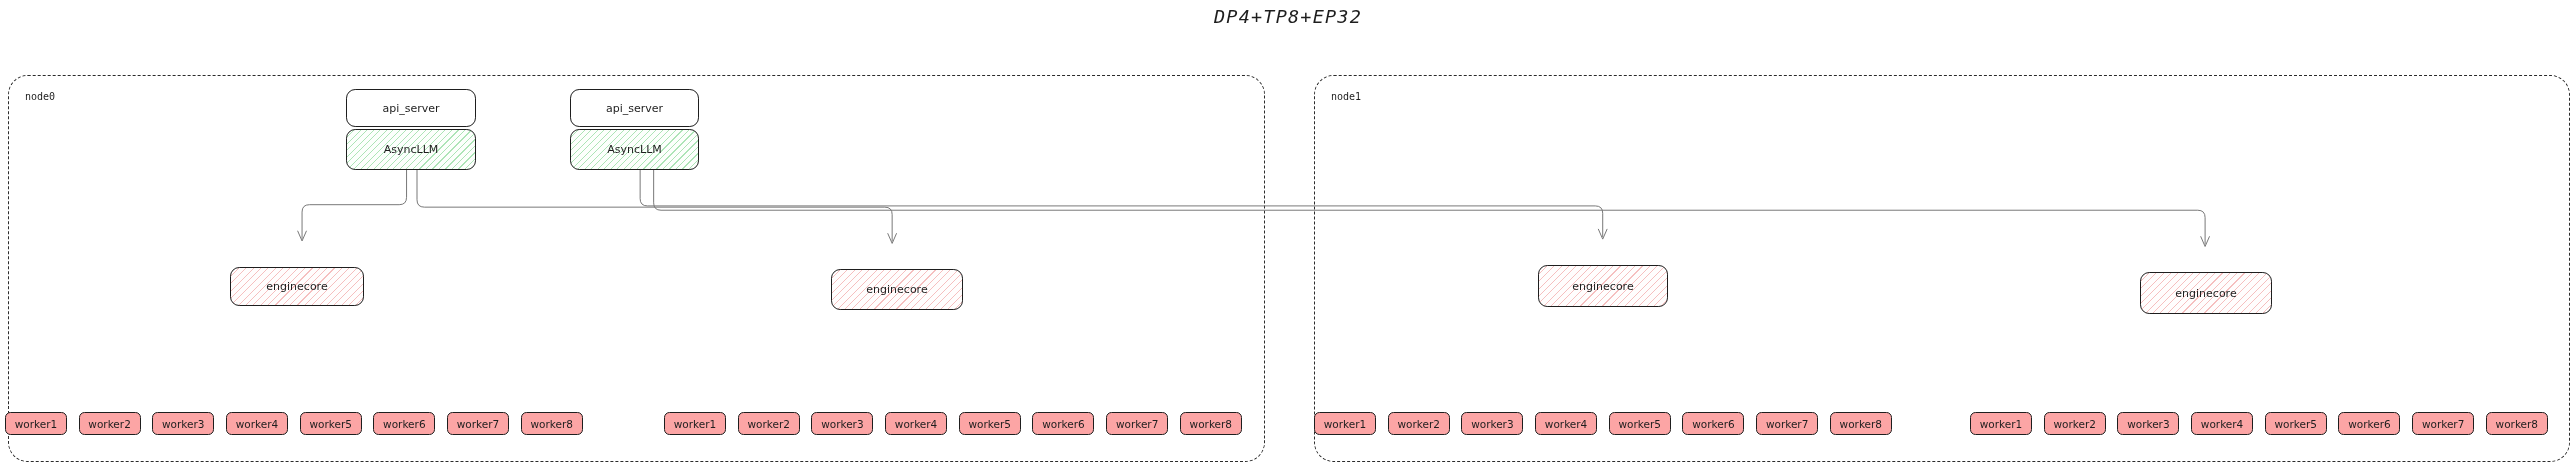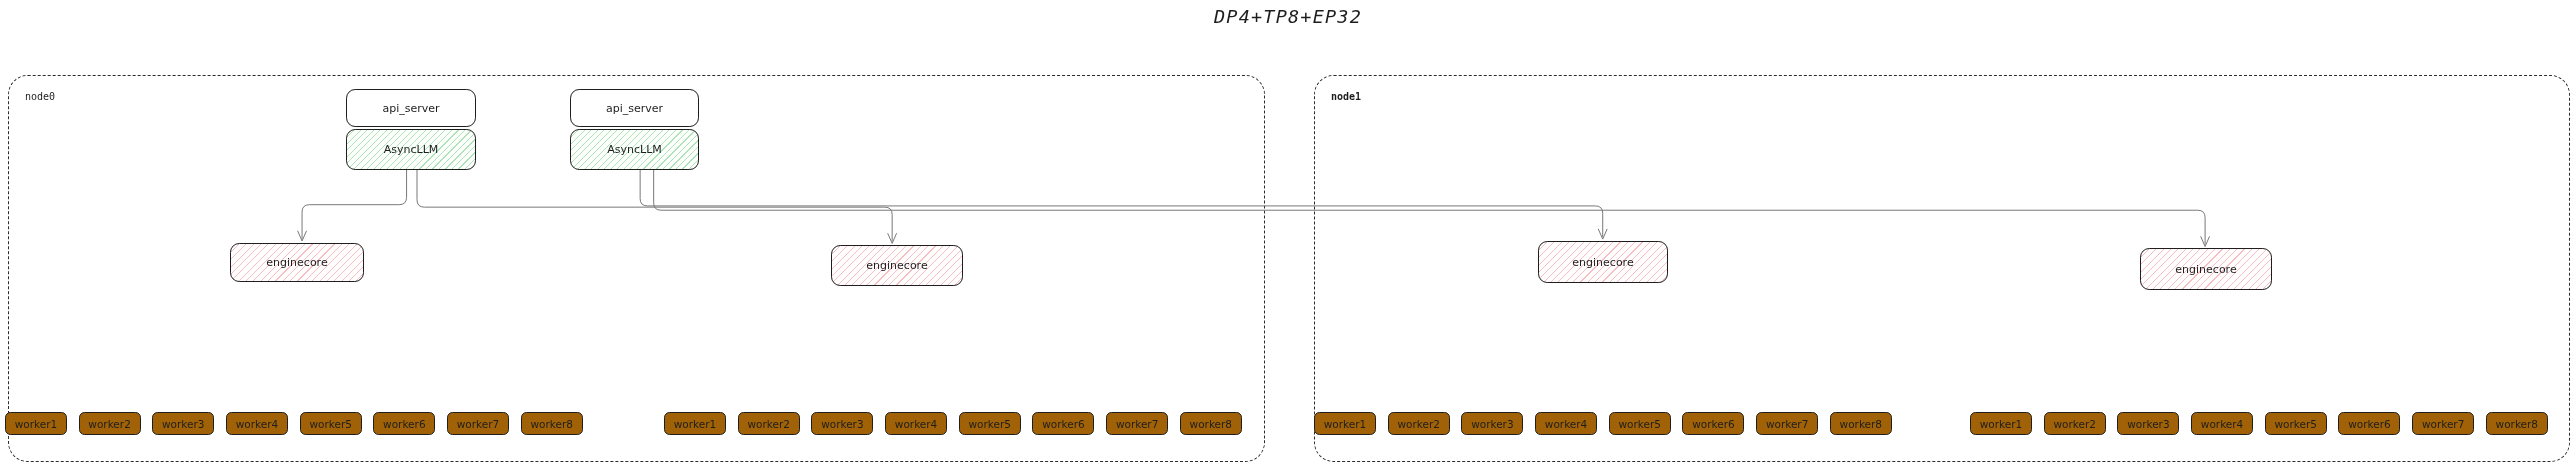--- a/index.html
+++ b/index.html
@@ -33,21 +33,21 @@
   }
   .node-label {
     position: absolute;
     left: 16px; top: 14.8px;
     font-family: "DejaVu Sans Mono", monospace;
     font-size: 10px;
     color: var(--ink, #1e1e1e);
     white-space: nowrap;
   }
   #node0 { left: 8px;   top: 75px; width: 1255px; height: 385px; }
-  #node1 { left: 1314px; top: 75px; width: 1254px; height: 385px; font-weight: bold; }
+  #node1 { left: 1314px; top: 75px; width: 1254px; height: 385px; }
 
   svg.connectors {
     position: absolute;
     left: 0; top: 0;
     z-index: 1;
   }
   svg.connectors path, svg.connectors polyline {
     fill: none;
     stroke: var(--connector, #757575);
     stroke-width: 1.6;
@@ -75,39 +75,40 @@
         rgba(64, 192, 87, 0.42) 0px, rgba(64, 192, 87, 0.42) 1px,
         rgba(64, 192, 87, 0)   1px, rgba(64, 192, 87, 0)   4.6px),
       #fcfffc;
   }
   .box.engine {
     background:
       repeating-linear-gradient(135deg,
         rgba(224, 49, 49, 0.30) 0px, rgba(224, 49, 49, 0.30) 0.8px,
         rgba(224, 49, 49, 0)   0.8px, rgba(224, 49, 49, 0)   5.2px),
       #fffdfd;
+    margin-top: 24px;
   }
 
   .worker-row {
     position: absolute;
     top: 412px;
     display: flex;
     gap: 11.7px;
     z-index: 2;
   }
   .worker {
     box-sizing: border-box;
     width: 62px;
     height: 23.4px;
     display: flex;
     align-items: center;
     justify-content: center;
     border: 1.2px solid var(--ink, #1e1e1e);
     border-radius: 5.5px;
-    background: #a16207;
+    background: #fca5a5;
     font-size: 10.5px;
     white-space: nowrap;
   }
   #worker-row-0-0 { left: 4.9px; }
   #worker-row-0-1 { left: 664px; }
   #worker-row-1-0 { left: 1314px; }
   #worker-row-1-1 { left: 1970px; }
 </style>
 </head>
 <body>

